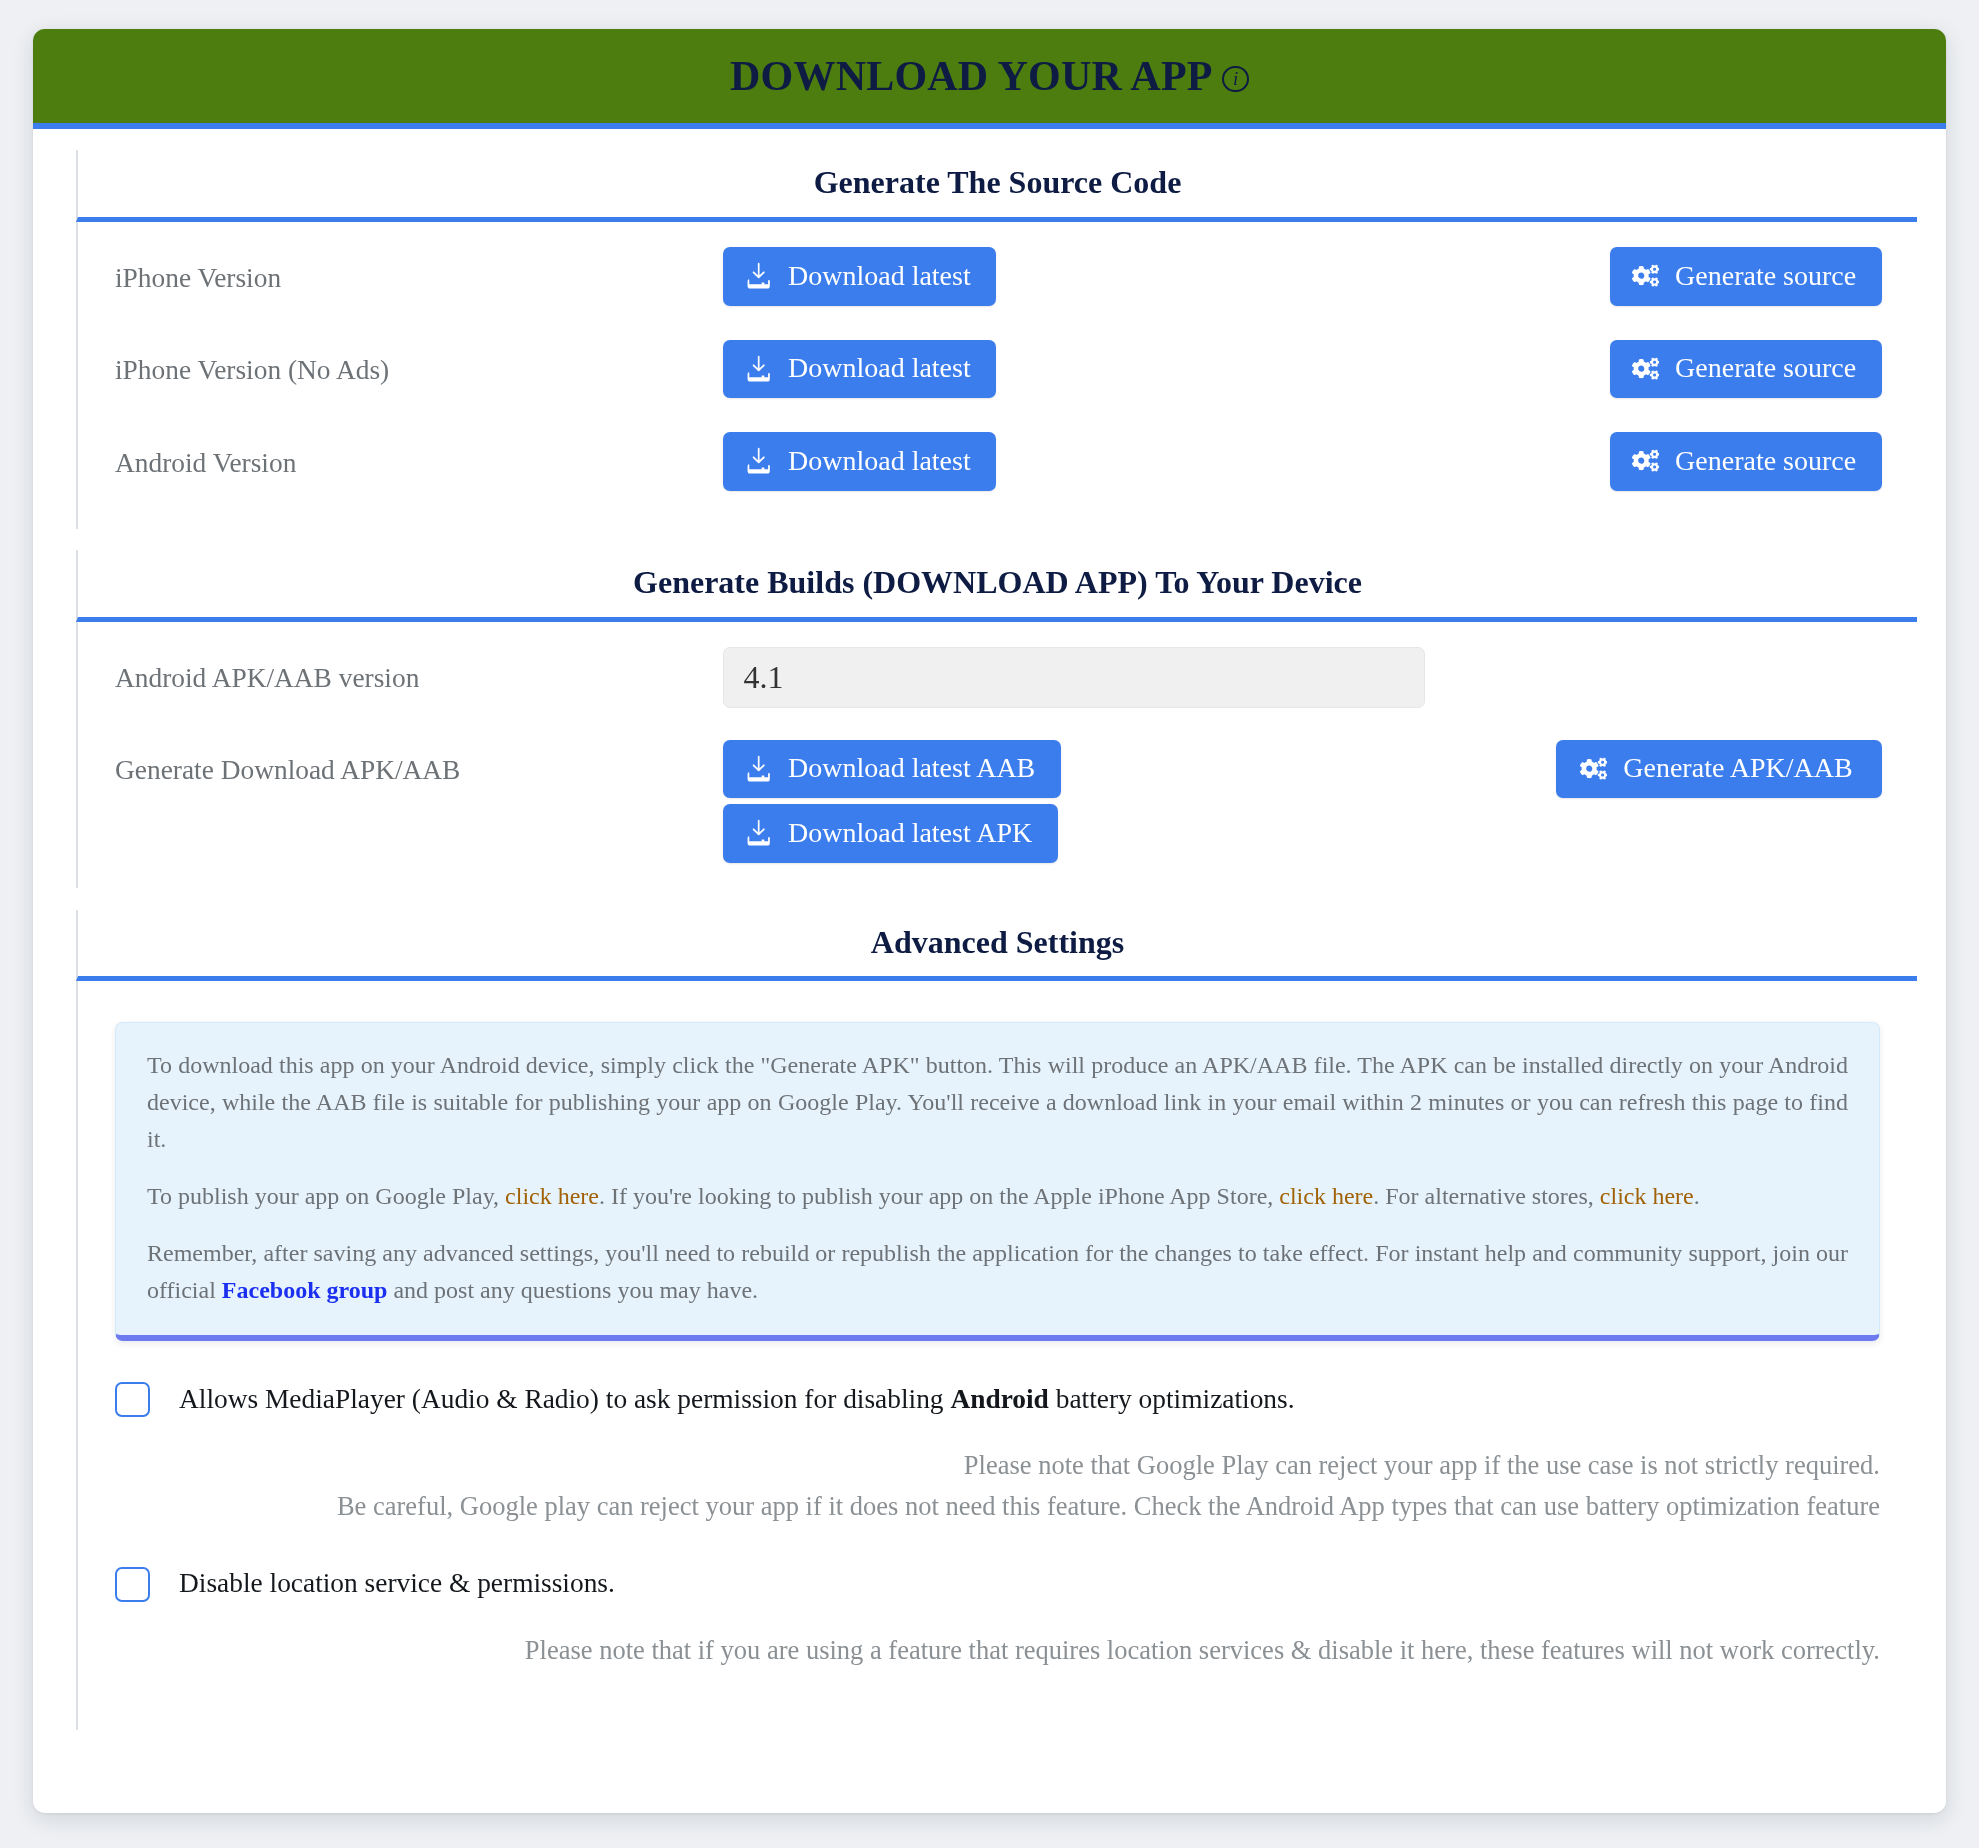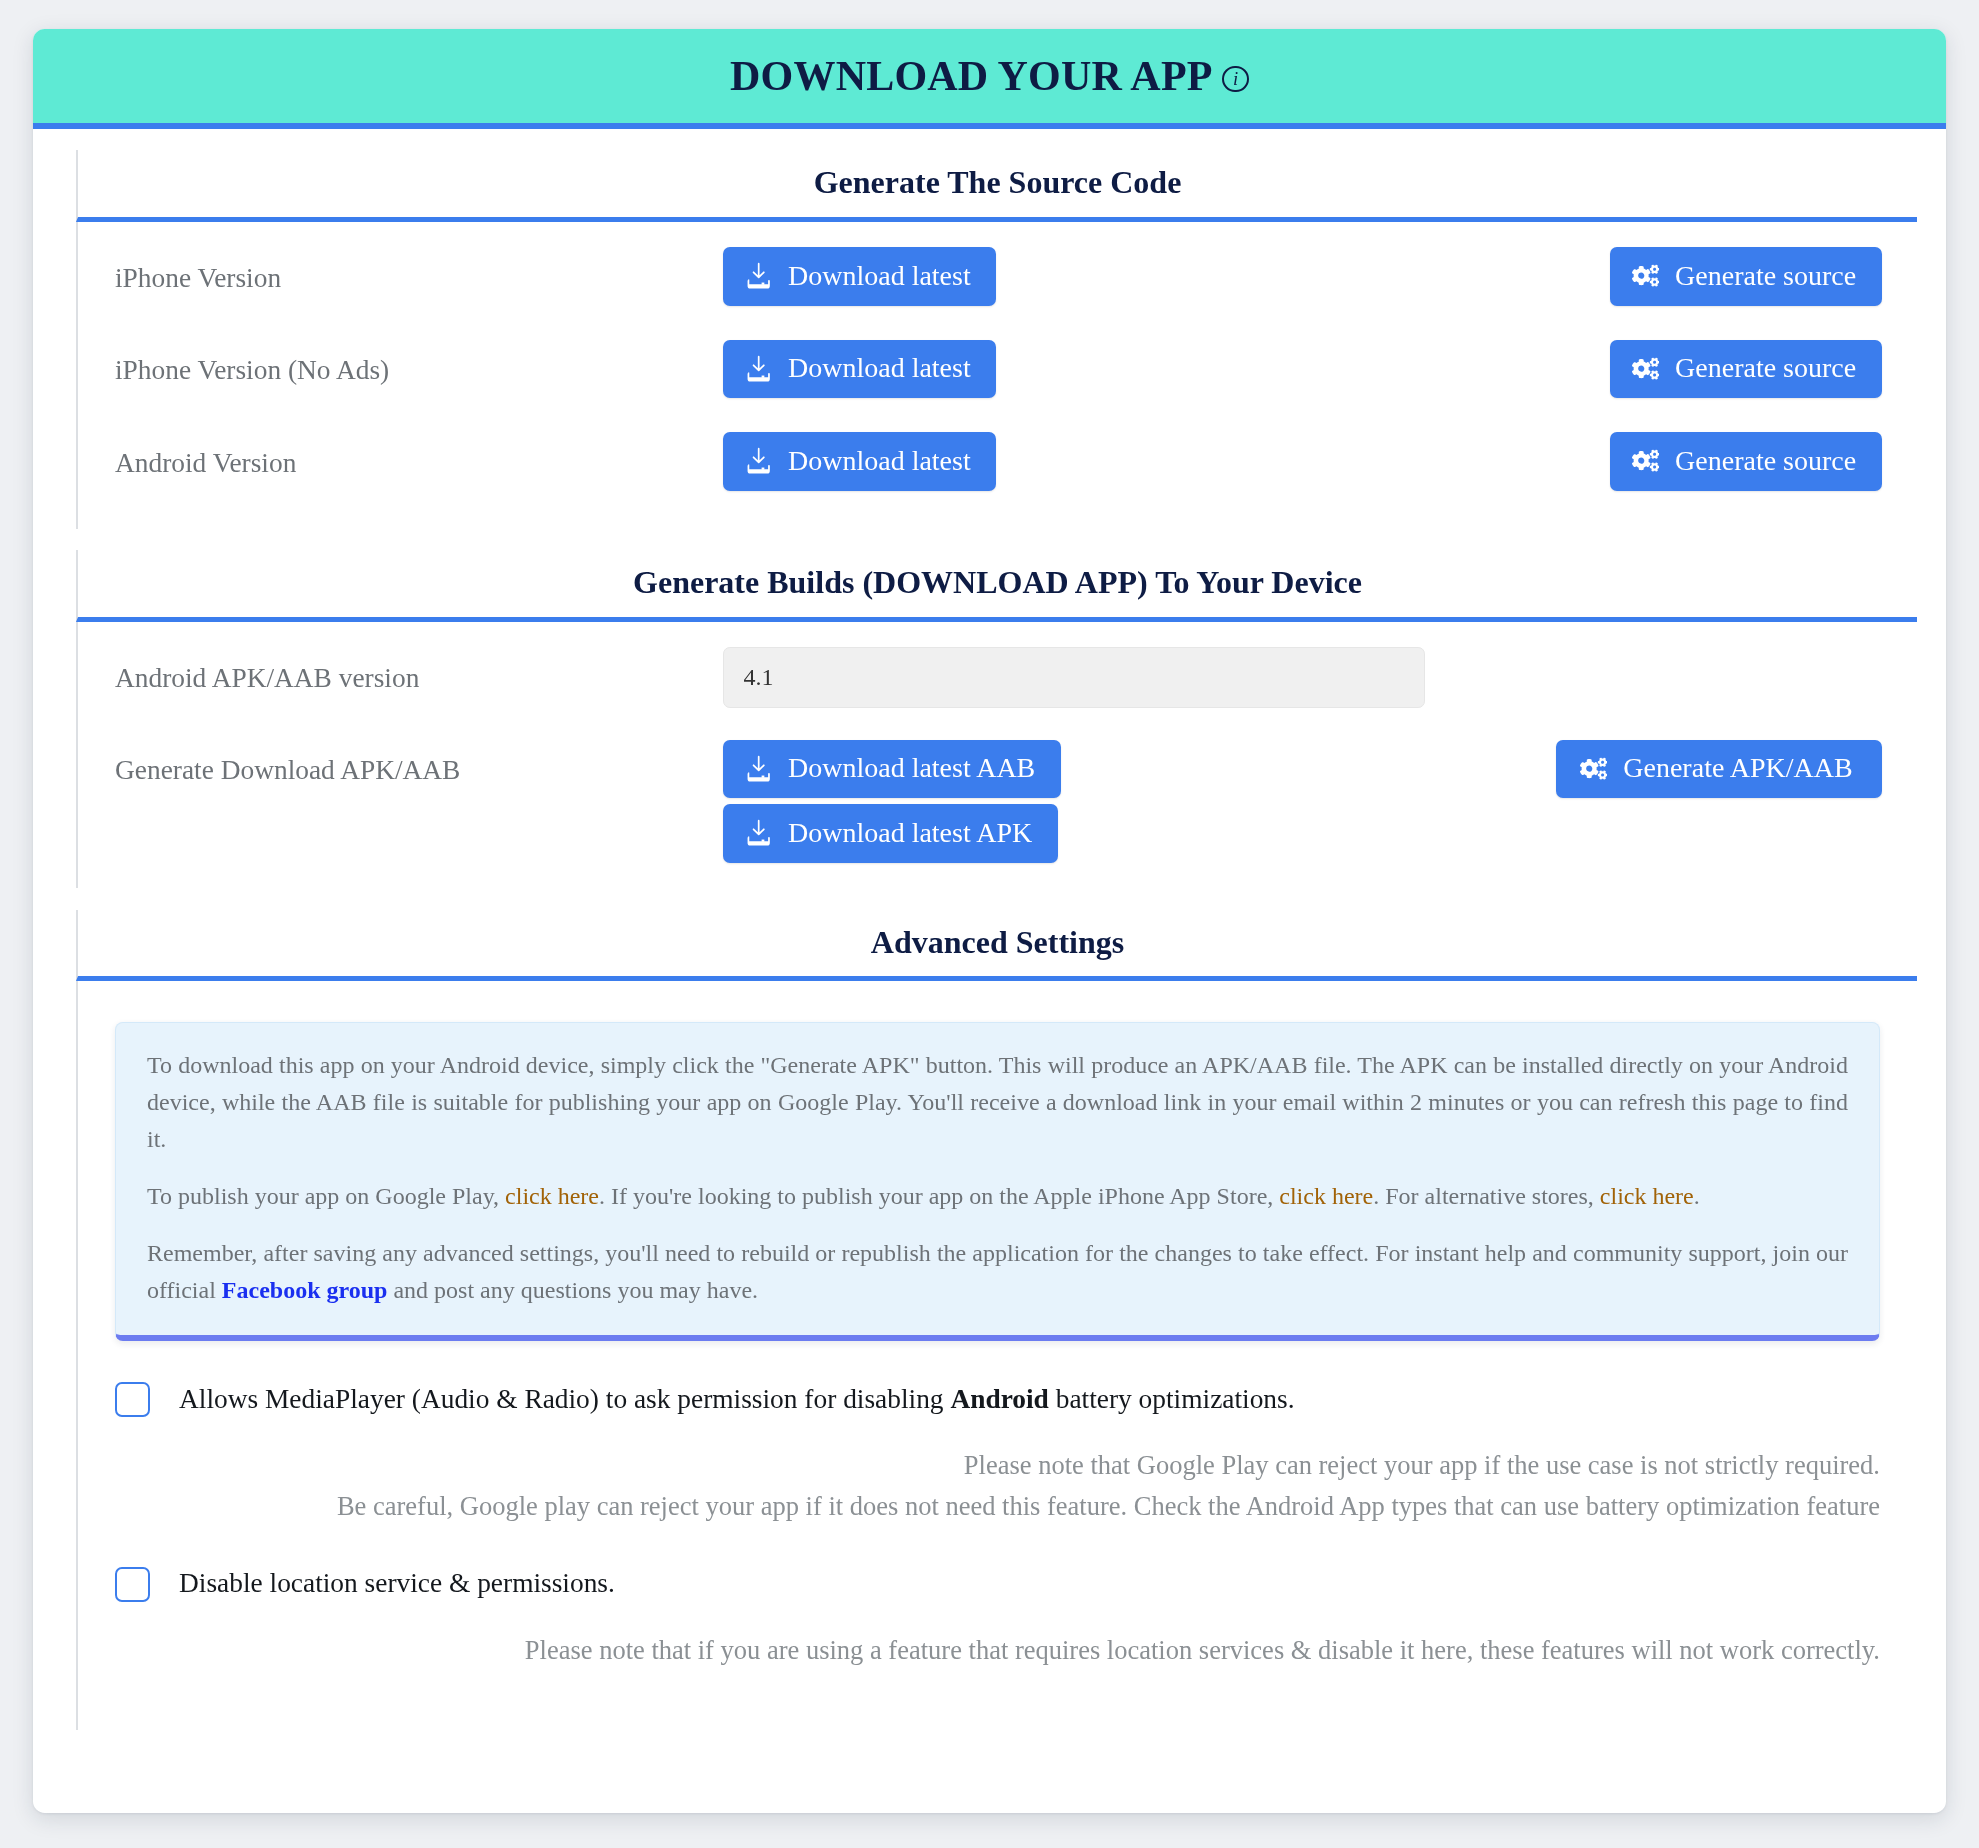--- a/index.html
+++ b/index.html
@@ -33,21 +33,21 @@
     border-radius: 11.8px;
     box-shadow: 0 5.9px 21.6px rgba(25,35,60,.13), 0 1px 2.9px rgba(25,35,60,.08);
     padding: 0;
     overflow: hidden;
   }
 
   
   .card-header {
     text-align: center;
     padding: 21.6px 0 21.6px 0;
-    background: #5eead4;
+    background: #4d7c0f;
     border-bottom: 6.9px solid #3b7ded;
   }
   .card-title {
     font-family: "Liberation Serif", "DejaVu Serif", serif;
     font-size: 42px;
     font-weight: 700;
     color: #0e1c44;
     letter-spacing: 0.2px;
     margin: 0;
     display: inline-block;
@@ -151,21 +151,21 @@
   .btn-apk { padding-left: 23.5px; padding-right: 29px; }
 
   
   .text-input {
     width: 702px;
     height: 61px;
     background: #f0f0f0;
     border: 1px solid #e6e6e6;
     border-radius: 6.9px;
     font-family: "Liberation Serif", "DejaVu Serif", serif;
-    font-size: 24px;
+    font-size: 32px;
     color: #333;
     padding: 0 19.6px;
     outline: none;
   }
 
   
   .alert-info {
     margin: 15.7px 37px 0 37px;
     background: #e7f3fc;
     border: 1px solid #d4e9f9;

